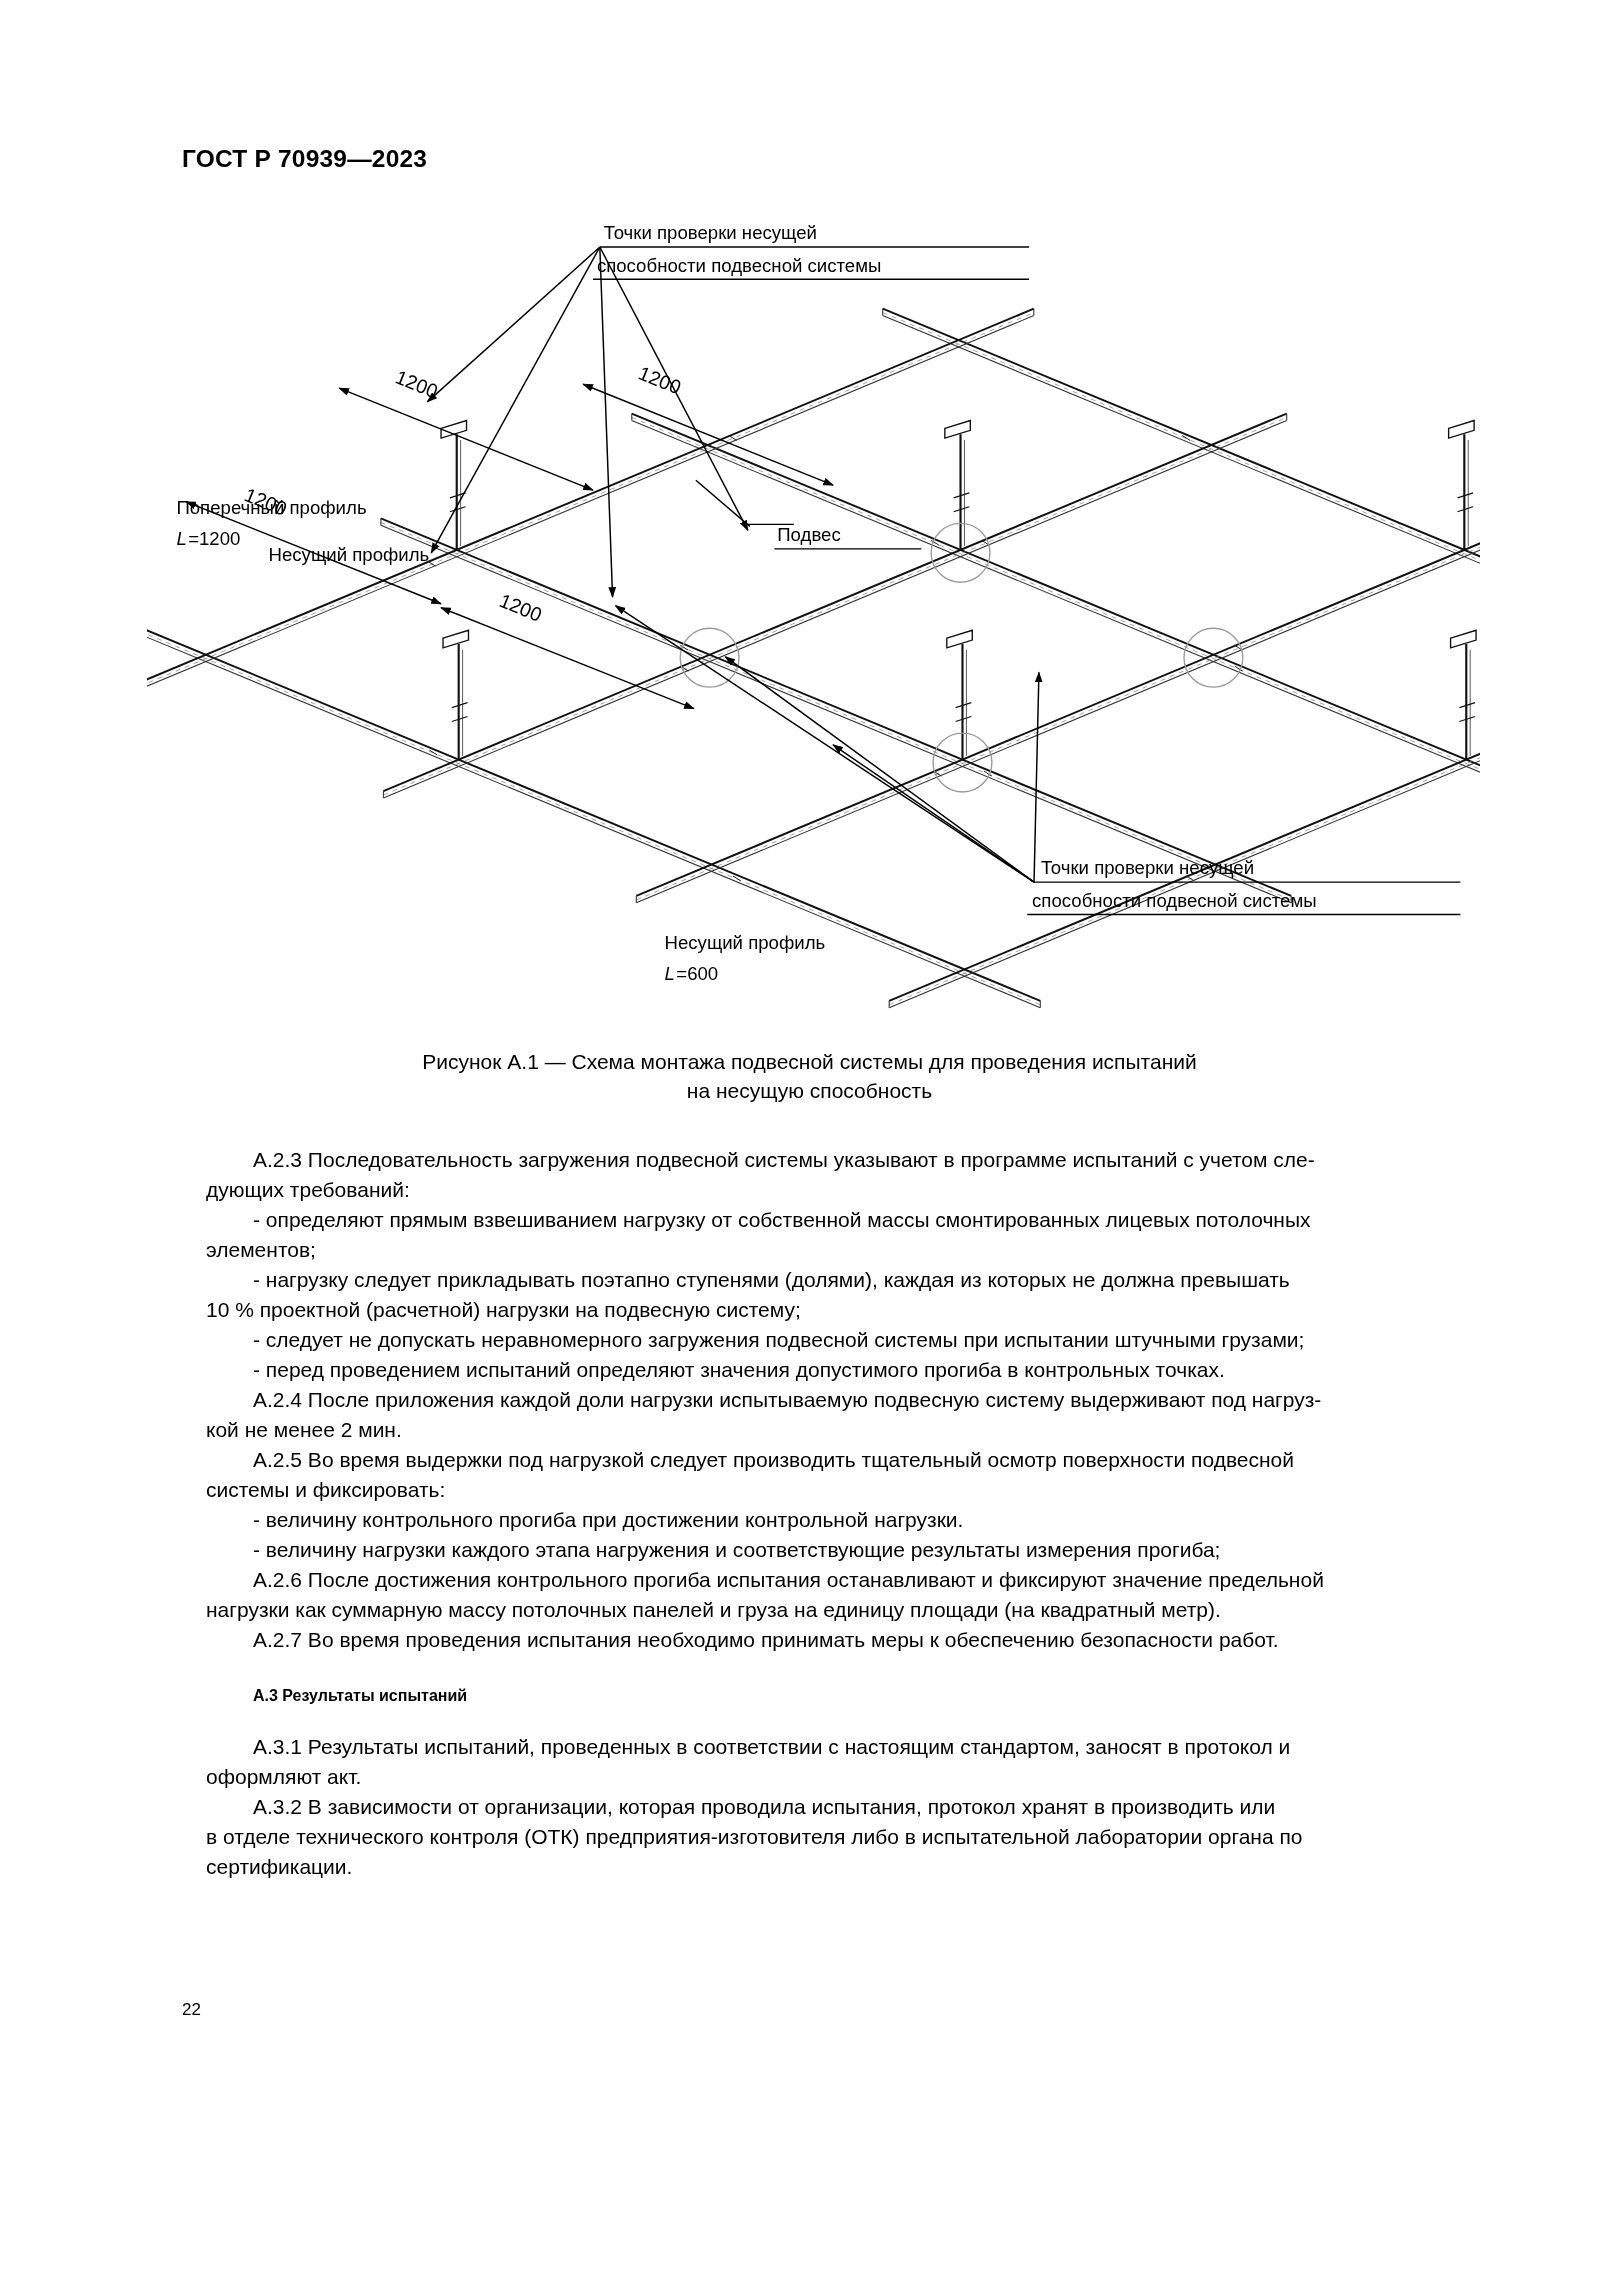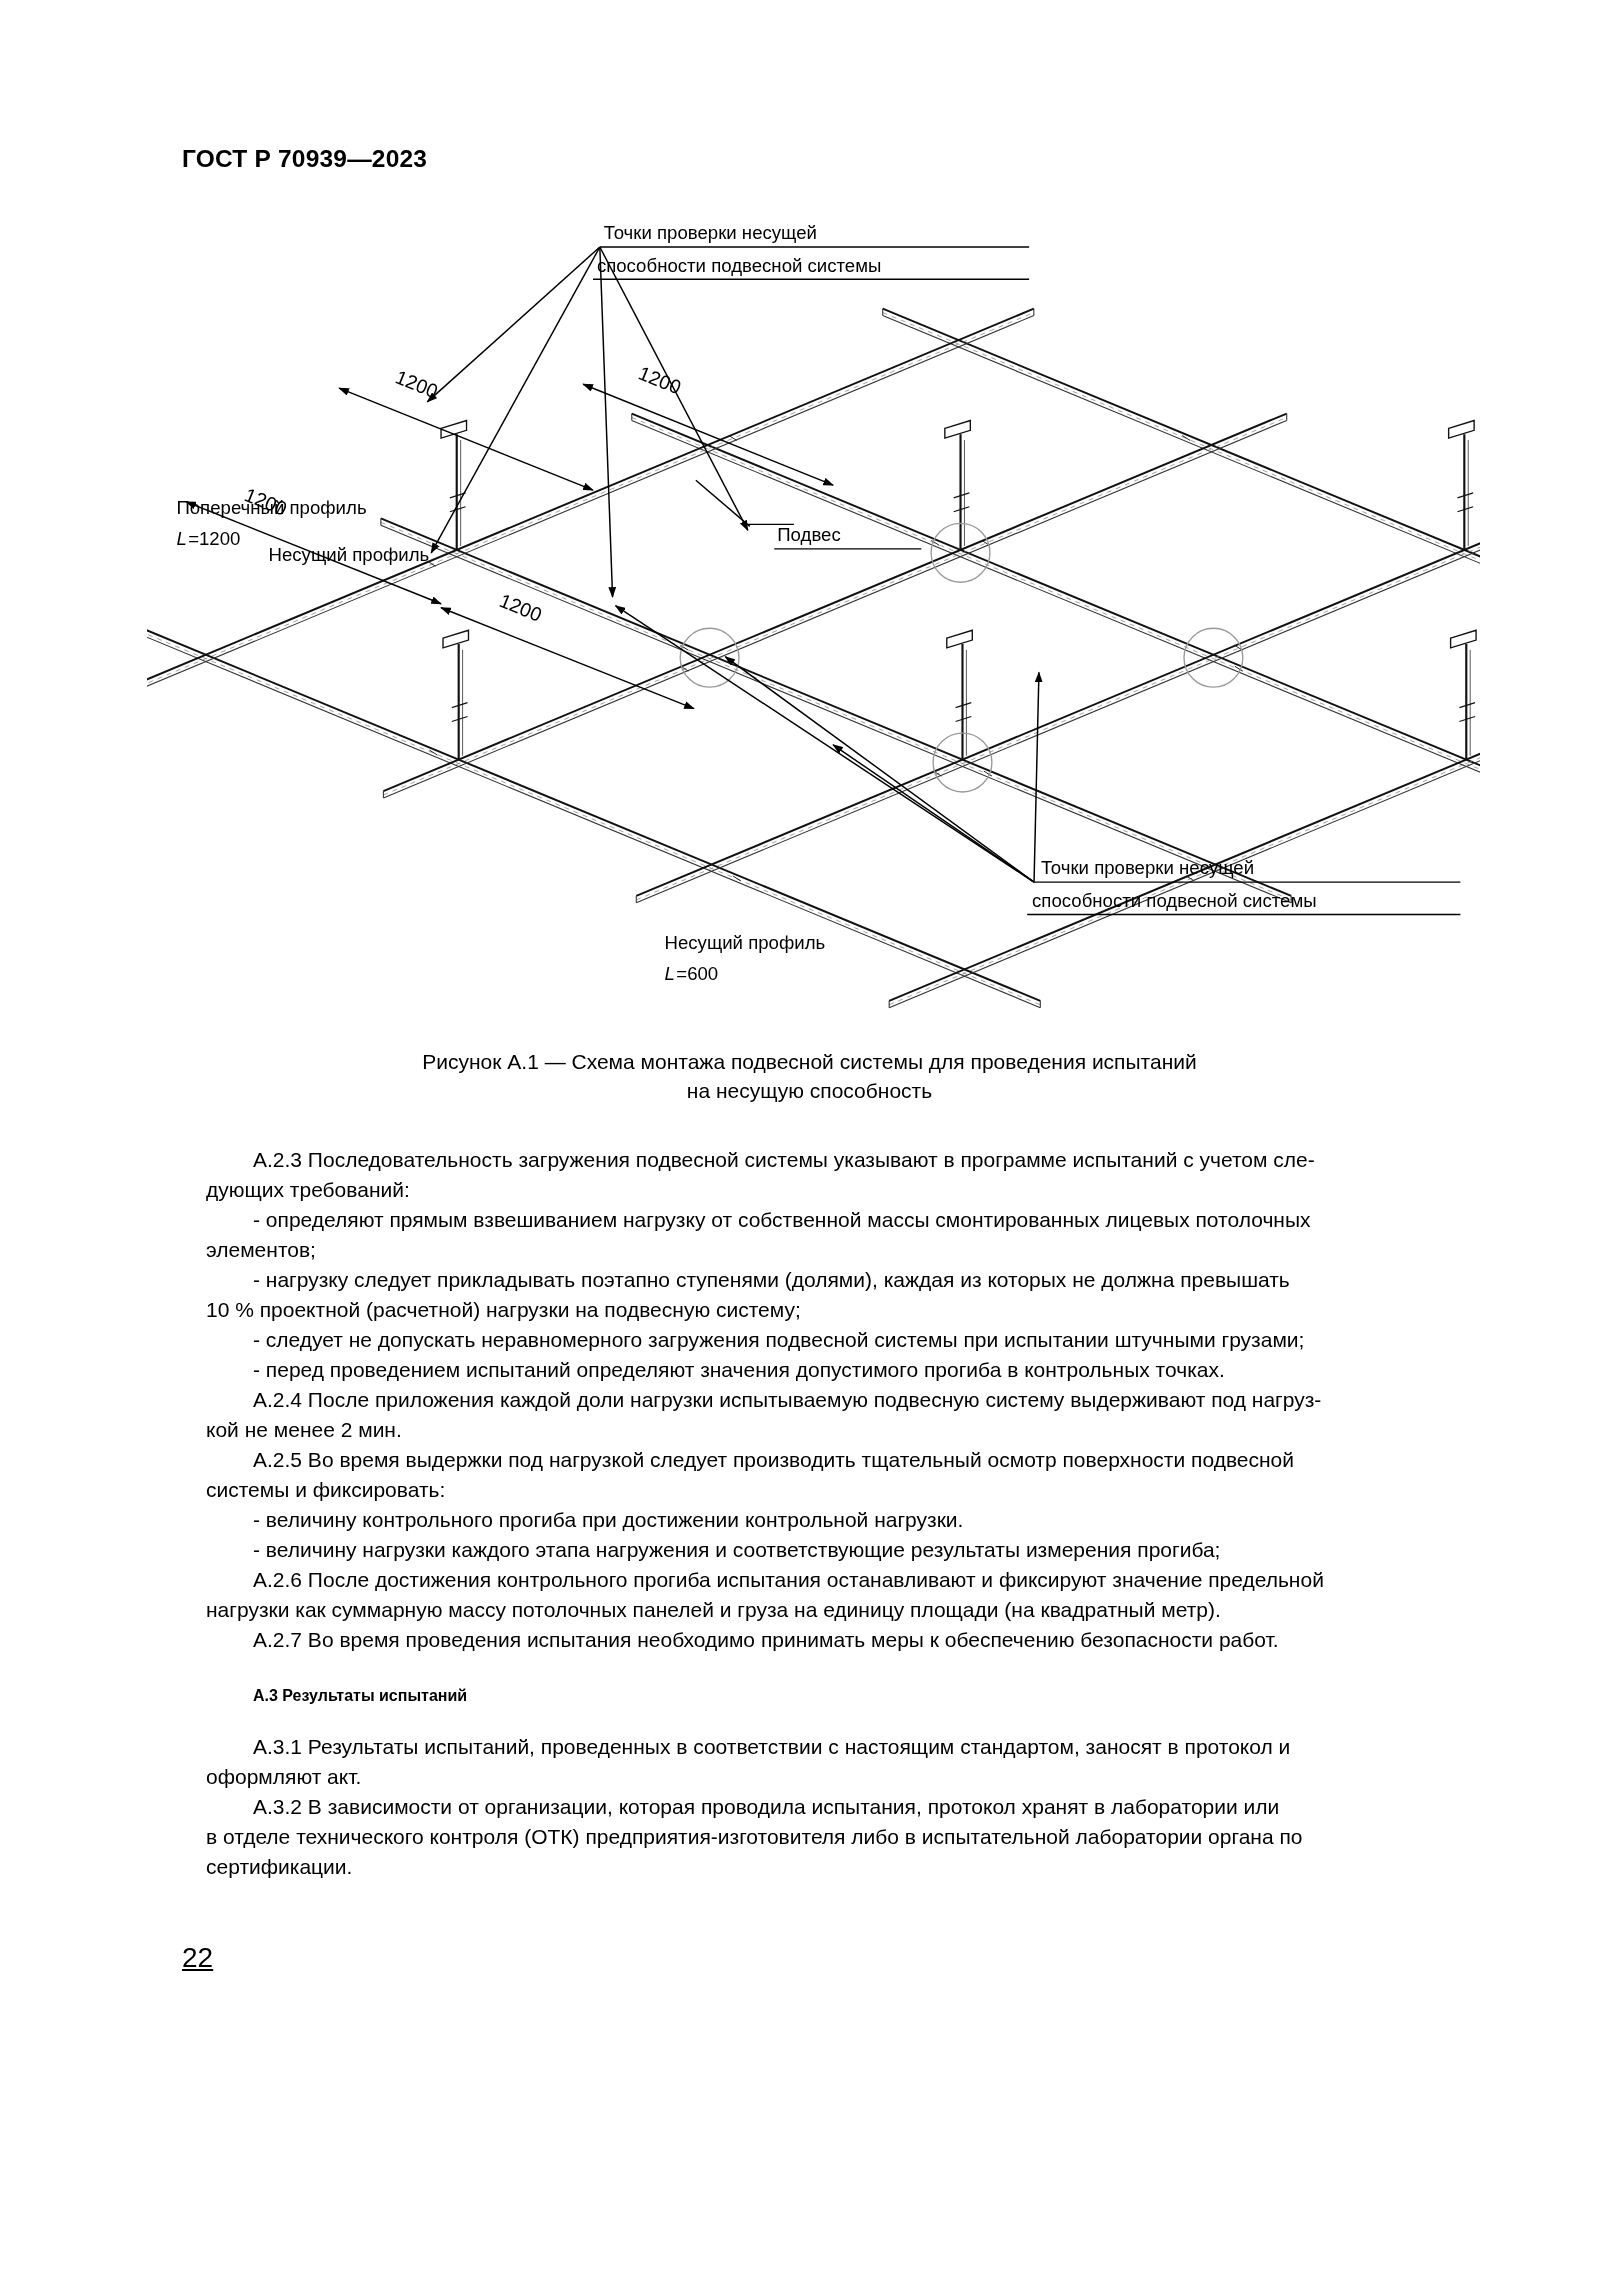--- a/index.html
+++ b/index.html
@@ -83,23 +83,22 @@
     font-weight: bold;
     font-size: 16px;
   }
   .gap-before { margin-top: 25.5px; }
   .gap-after  { margin-bottom: 21.6px; }
 
   
   .page-number {
     position: absolute;
     left: 182px;
-    top: 1942px;
-    font-size: 28px;
-    text-decoration: underline;
+    top: 2000px;
+    font-size: 17px;
   }
 
   
   svg text {
     font-family: "Liberation Sans", sans-serif;
     fill: #000;
   }
   .lbl { font-size: 19px; }
   .dim { font-size: 20px; }
   .ital { font-style: italic; }
@@ -341,21 +340,21 @@
     <p class="p-indent">А.2.6 После достижения контрольного прогиба испытания останавливают и фиксируют значение предельной</p>
     <p class="p-flat">нагрузки как суммарную массу потолочных панелей и груза на единицу площади (на квадратный метр).</p>
 
     <p class="p-indent">А.2.7 Во время проведения испытания необходимо принимать меры к обеспечению безопасности работ.</p>
 
     <p class="sect-head gap-before gap-after">А.3 Результаты испытаний</p>
 
     <p class="p-indent">А.3.1 Результаты испытаний, проведенных в соответствии с настоящим стандартом, заносят в протокол и</p>
     <p class="p-flat">оформляют акт.</p>
 
-    <p class="p-indent">А.3.2 В зависимости от организации, которая проводила испытания, протокол хранят в лаборатории или</p>
+    <p class="p-indent">А.3.2 В зависимости от организации, которая проводила испытания, протокол хранят в производить или</p>
     <p class="p-flat">в отделе технического контроля (ОТК) предприятия-изготовителя либо в испытательной лаборатории органа по</p>
     <p class="p-flat">сертификации.</p>
   </div>
 
   <div class="page-number">22</div>
 
 </div>
 
 
 </body></html>

